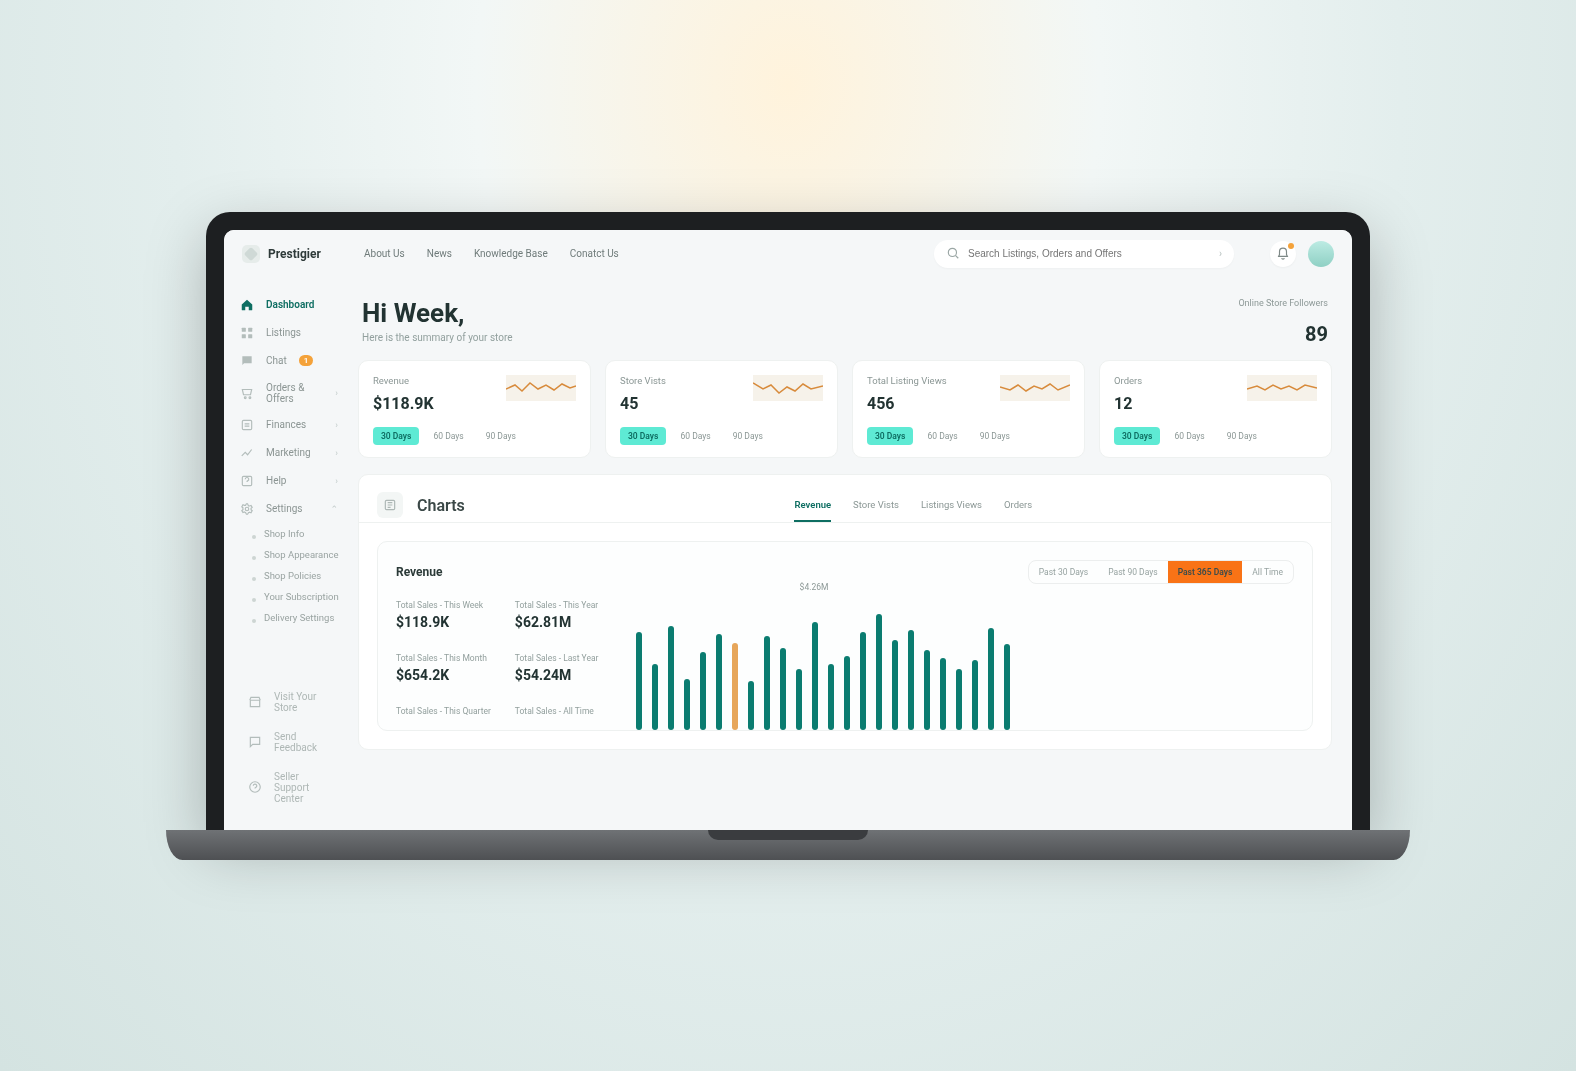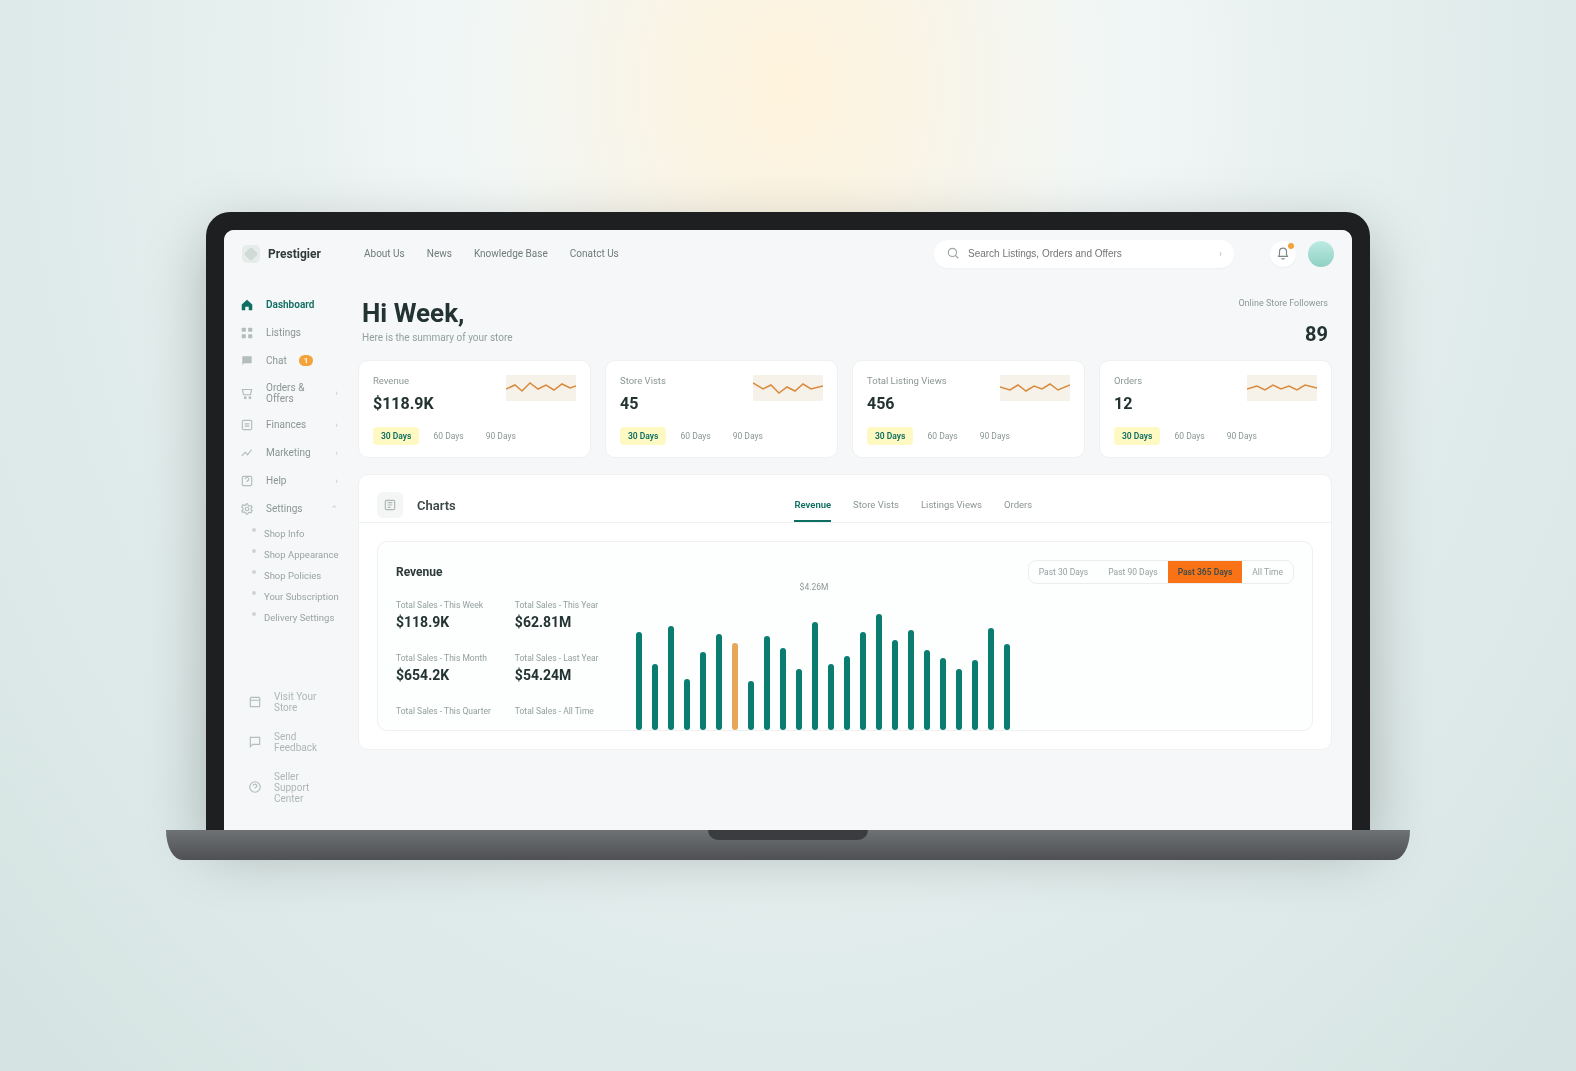--- a/index.html
+++ b/index.html
@@ -50,21 +50,21 @@
   .avatar{width:26px;height:26px;border-radius:50%;background:linear-gradient(#bcebe3,#8fd0c4);}
 
   .body { flex:1; display:flex; overflow:hidden;}
   .sidebar { width:130px; padding:14px 8px; display:flex; flex-direction:column; gap:2px;}
   .nav-item { display:flex; align-items:center; gap:12px; padding:6px 8px; border-radius:6px; color:#8b9593; font-size:10px; cursor:pointer; position:relative;}
   .nav-item.active { color:#0e6e62; font-weight:600;}
   .nav-item .ic { width:14px;height:14px; display:flex;align-items:center;justify-content:center; color:#b3bdbb;}
   .nav-item.active .ic{color:#0e6e62;}
   .nav-item .exp { margin-left:auto; color:#c2cbca; font-size:9px;}
   .badge { background:#f4a23a; color:#fff; border-radius:8px; font-size:8px; padding:1px 5px; font-weight:600;}
-  .sub-item { display:flex;align-items:flex-start;gap:8px;padding:4px 6px 4px 20px;color:#9aa4a2;font-size:9.5px;cursor:pointer;}
+  .sub-item { display:flex;align-items:flex-end;gap:8px;padding:4px 6px 4px 20px;color:#9aa4a2;font-size:9.5px;cursor:pointer;}
   .sub-item::before{content:"";width:4px;height:4px;border-radius:50%;background:#cdd5d3;}
   .sidebar-spacer{flex:1;}
   .side-foot{display:flex;flex-direction:column;gap:6px;padding:0 8px 6px;}
   .side-foot .nav-item{color:#aeb7b5;}
 
   .main { flex:1; overflow:auto; padding:16px 20px 0 4px;}
   .greet-row{display:flex;align-items:flex-start;justify-content:space-between;padding:4px 4px 14px;}
   .greet h1{font-size:26px;font-weight:700;color:#223332;}
   .greet p{font-size:10px;color:#92a09e;margin-top:4px;}
   .followers{text-align:right;}
@@ -73,26 +73,26 @@
 
   .stats-row{display:grid;grid-template-columns:repeat(4,1fr);gap:14px;margin-bottom:16px;}
   .card{background:#fff;border:1px solid #eef1f0;border-radius:10px;padding:14px 14px 12px;}
   .stat-top{display:flex;align-items:flex-start;justify-content:space-between;gap:8px;}
   .stat-title{font-size:9.5px;color:#8b9795;}
   .stat-val{font-size:16px;font-weight:700;color:#223332;margin-top:8px;}
   .spark{width:70px;height:26px;}
   .spark svg{width:100%;height:100%;}
   .range-row{display:flex;gap:6px;margin-top:14px;}
   .range-btn{font-size:8.5px;padding:4px 8px;border-radius:4px;color:#8b9795;cursor:pointer;}
-  .range-btn.active{background:#fef9c3;color:#0e6e62;font-weight:600;}
+  .range-btn.active{background:#5eead4;color:#0e6e62;font-weight:600;}
 
   .charts-card{background:#fff;border:1px solid #eef1f0;border-radius:10px;padding:0 0 0 0;}
   .charts-head{display:flex;align-items:center;gap:14px;padding:14px 18px 0;}
   .charts-ic{width:26px;height:26px;background:#f3f6f5;border-radius:6px;display:flex;align-items:center;justify-content:center;color:#adb7b5;}
-  .charts-title{font-size:13px;font-weight:600;color:#3b4847;}
+  .charts-title{font-size:16px;font-weight:600;color:#3b4847;}
   .chart-tabs{display:flex;gap:22px;margin-left:auto;padding-right:30%;}
   .chart-tab{font-size:9.5px;color:#8b9795;padding:10px 0;cursor:pointer;border-bottom:2px solid transparent;}
   .chart-tab.active{color:#0e6e62;font-weight:600;border-bottom-color:#0e6e62;}
   .charts-divider{height:1px;background:#eef1f0;margin-top:0;}
 
   .chart-body{background:#fdfefe;border:1px solid #eef1f0;border-radius:10px;margin:18px;padding:18px 18px 0;}
   .chart-body-head{display:flex;align-items:center;justify-content:space-between;margin-bottom:16px;}
   .chart-body-title{font-size:12px;font-weight:700;color:#2b3a38;}
   .period-seg{display:flex;border:1px solid #eceeee;border-radius:8px;overflow:hidden;}
   .seg{font-size:8.5px;color:#97a3a1;padding:6px 10px;cursor:pointer;}

